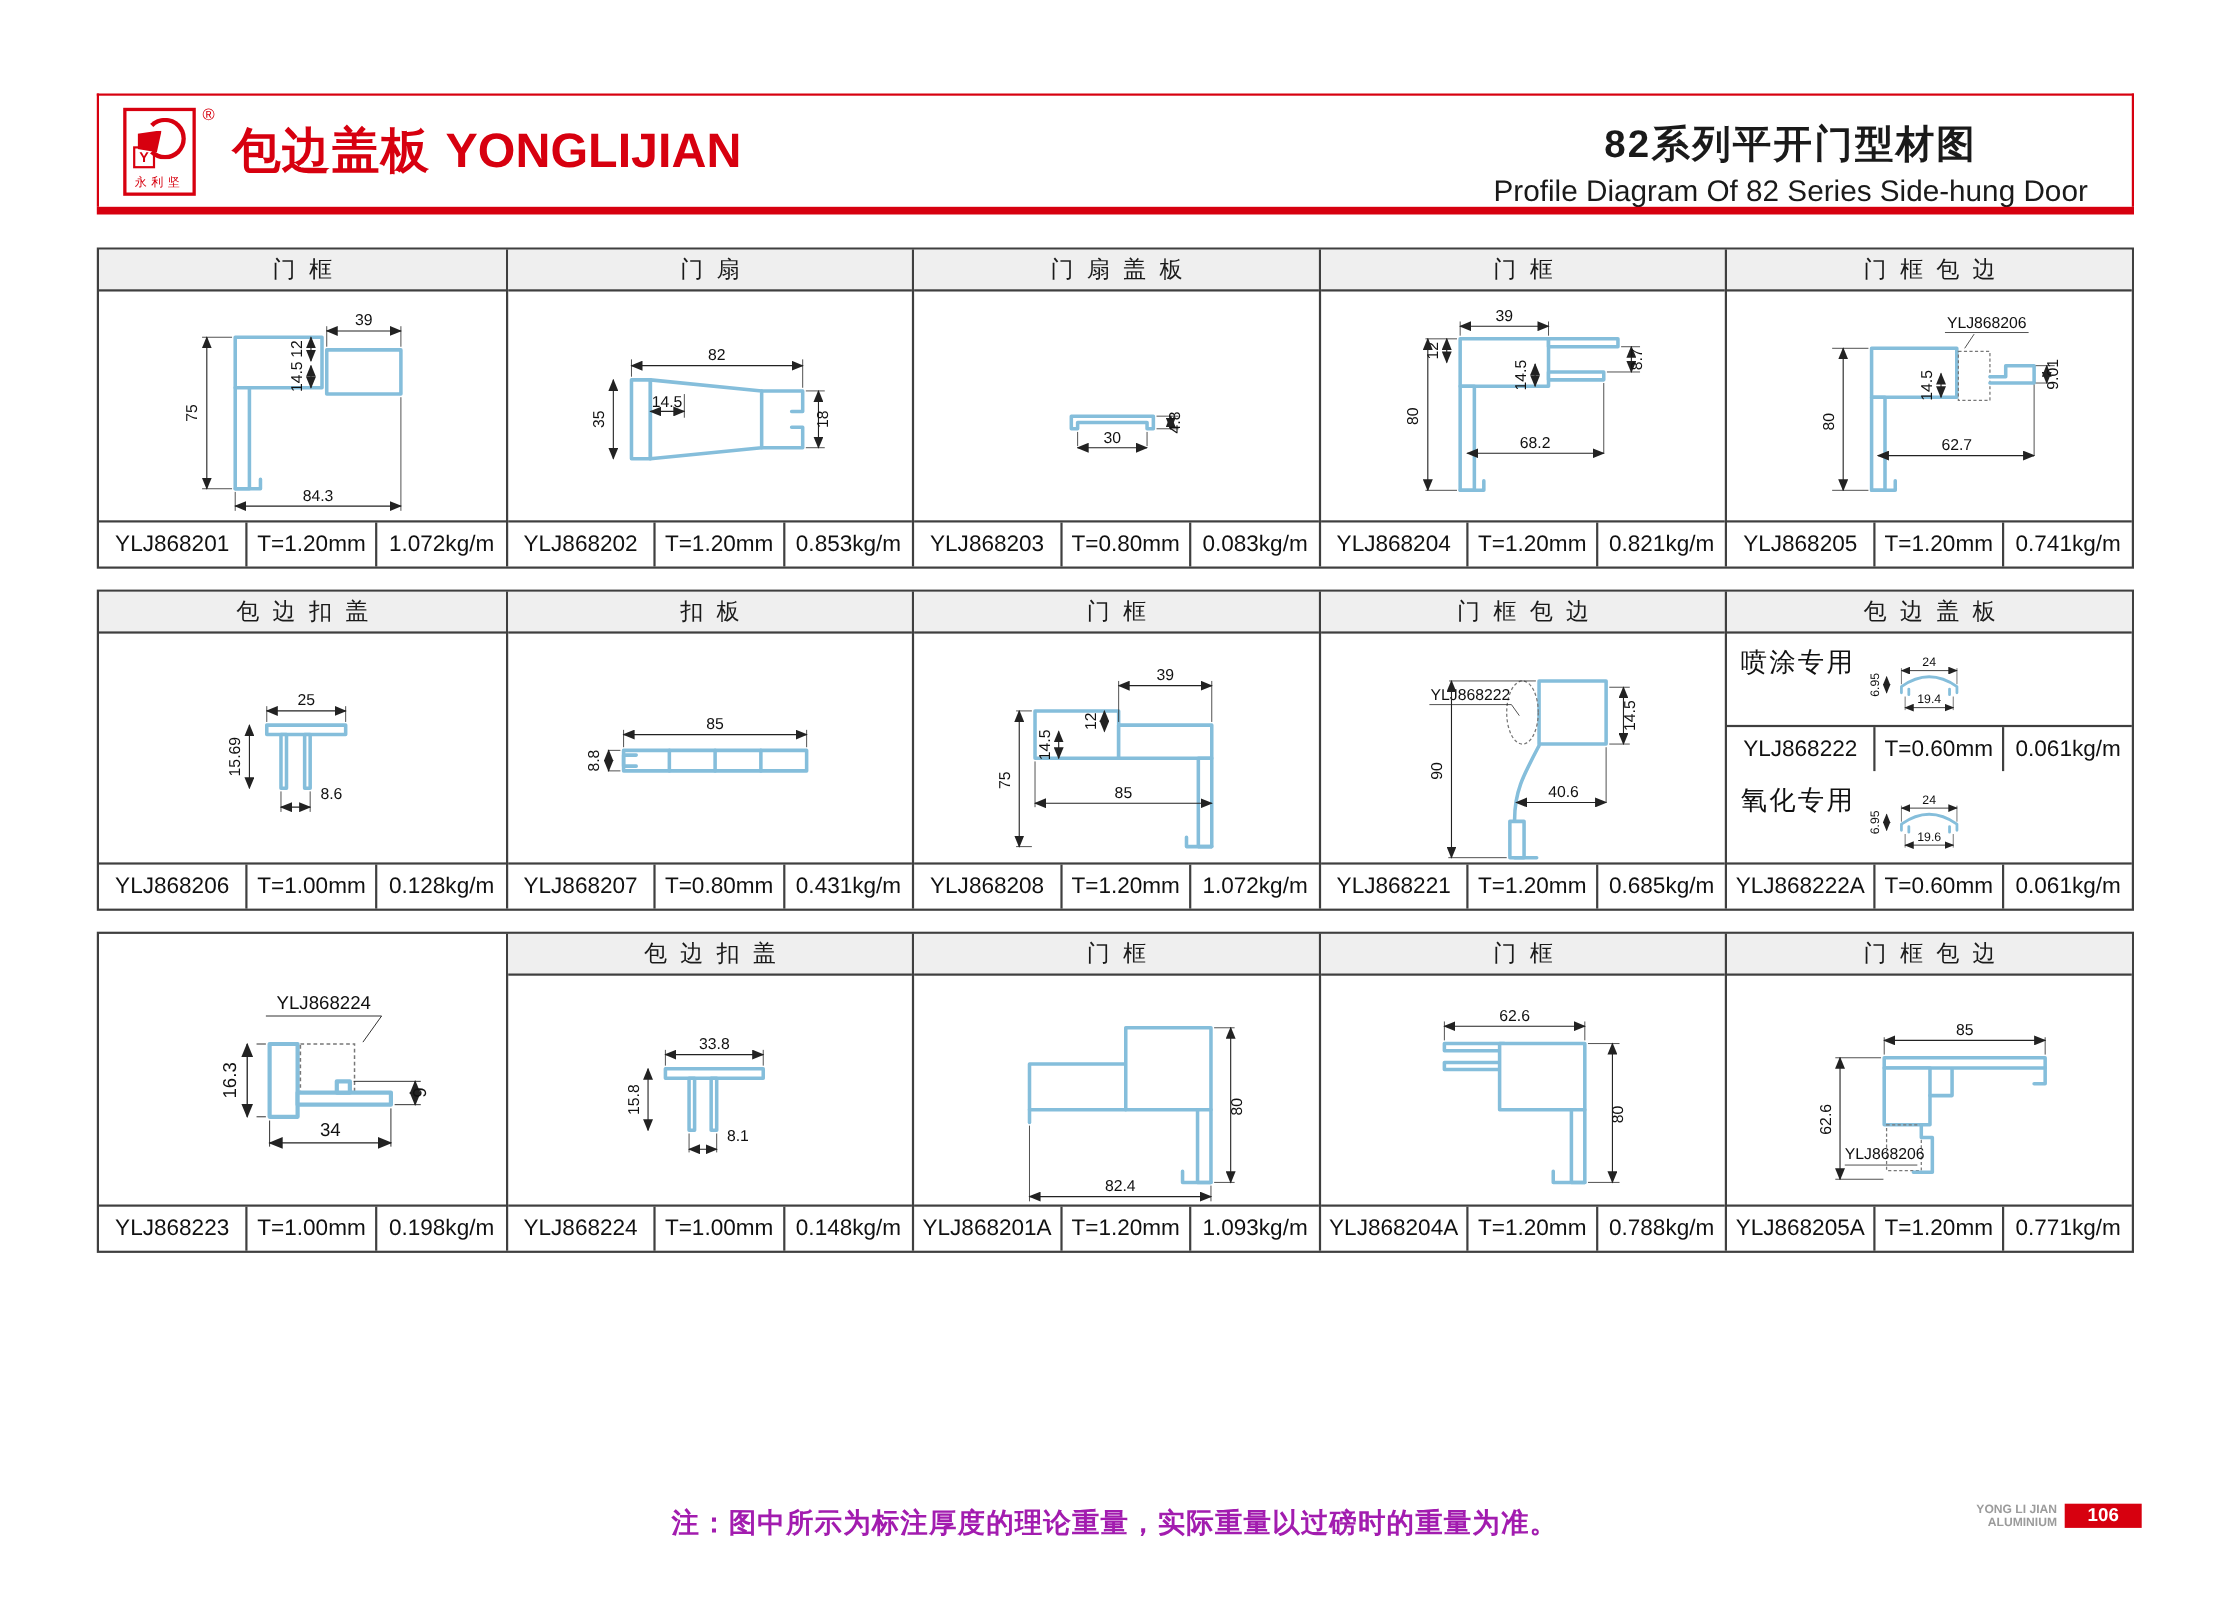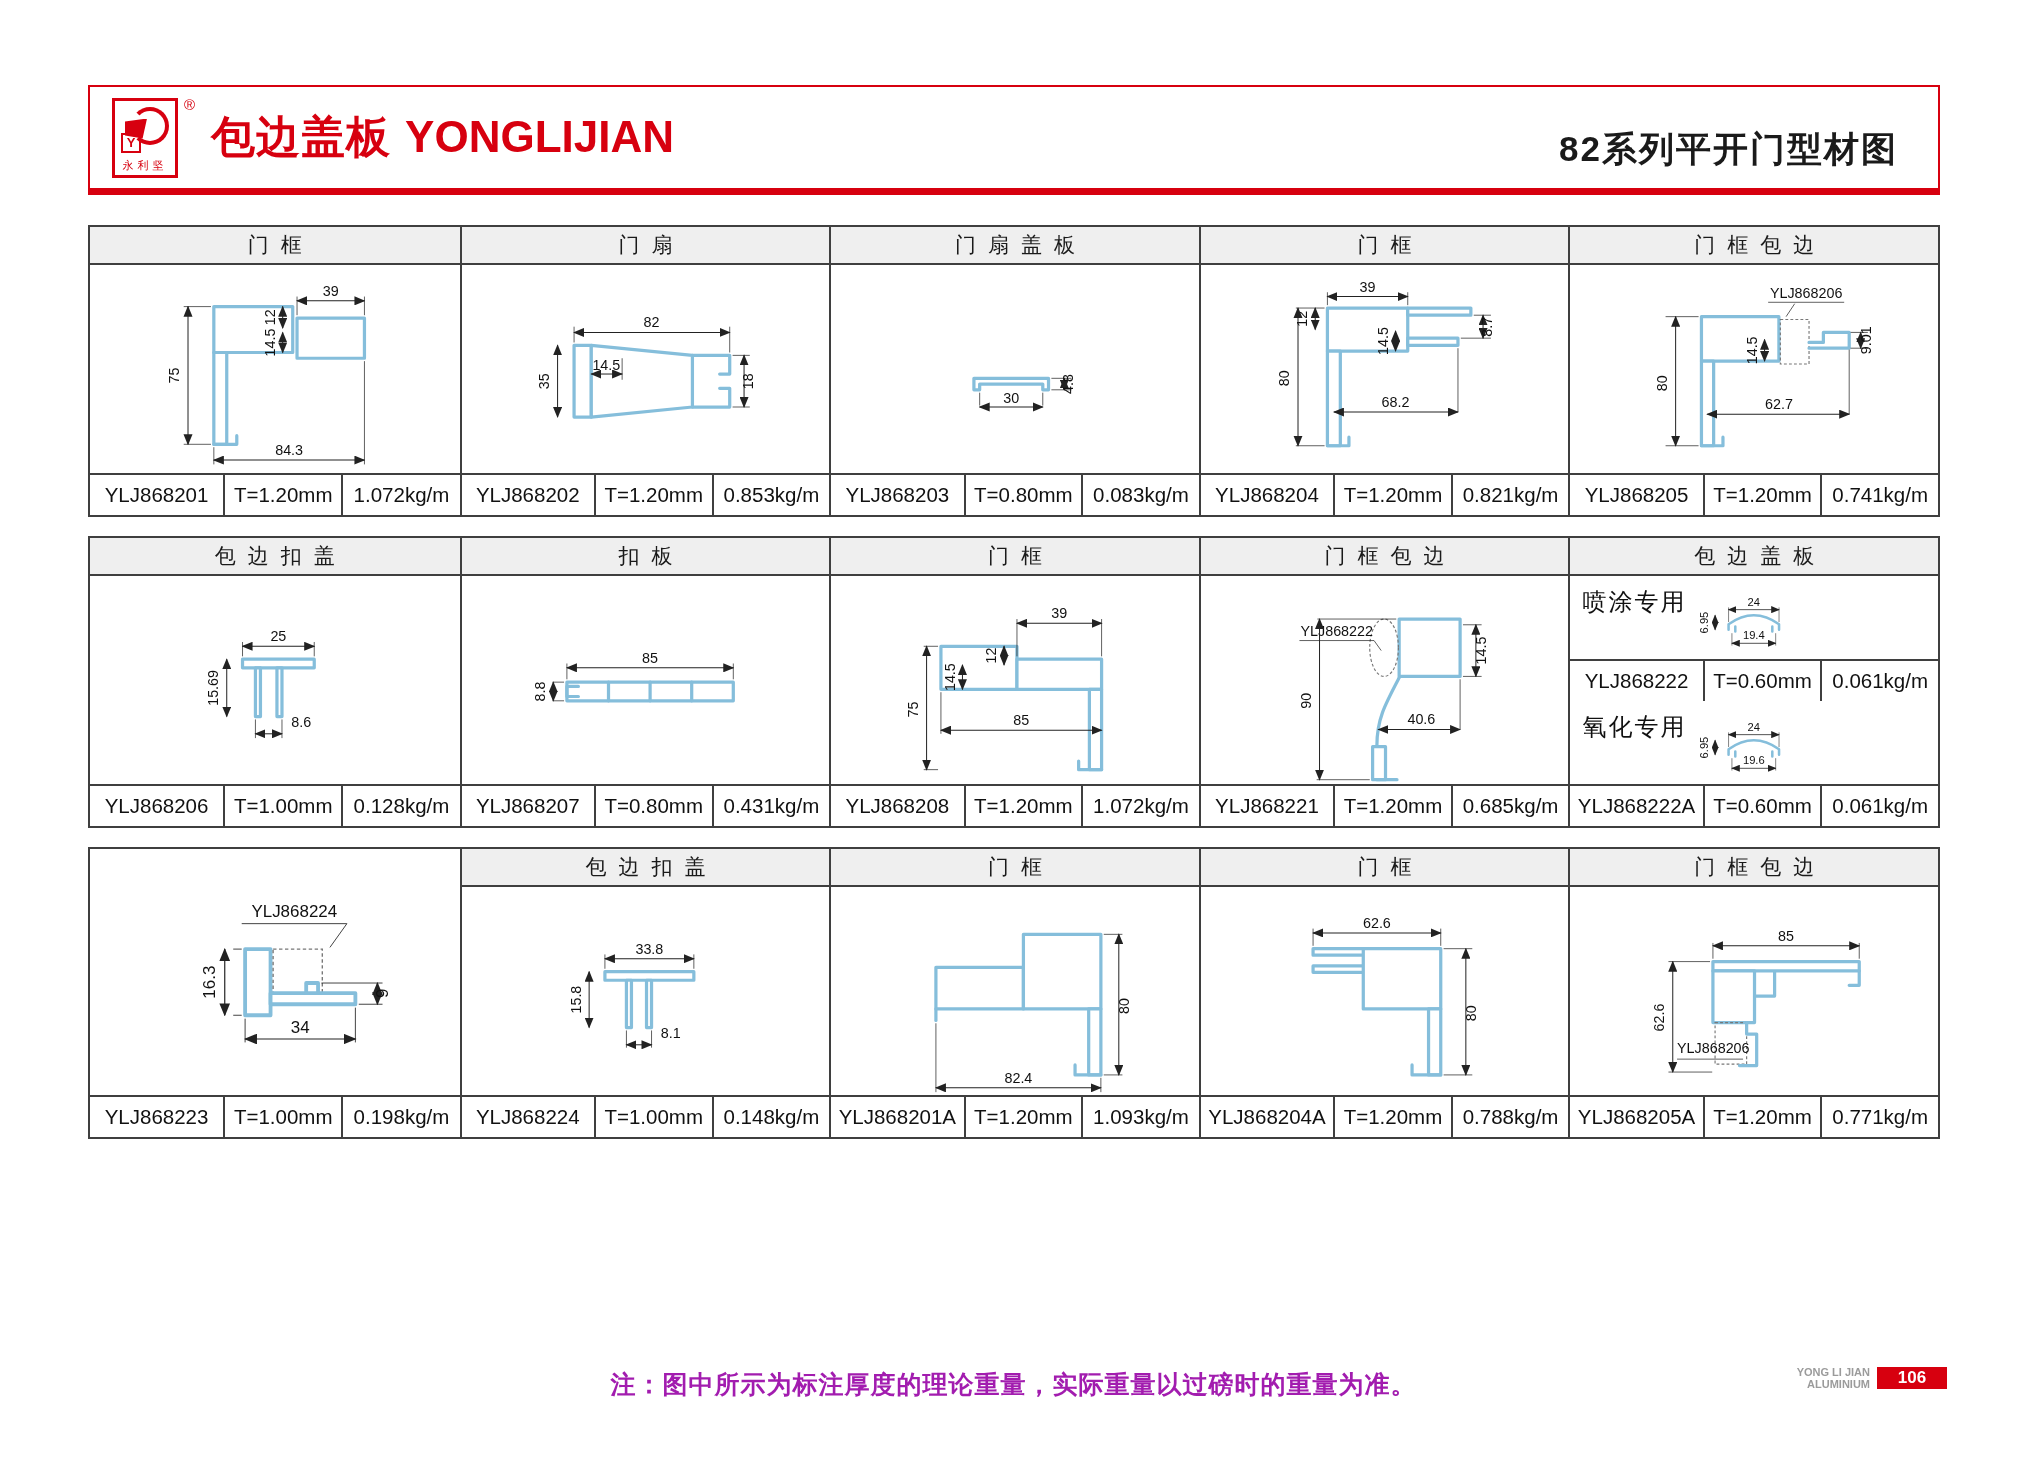--- a/index.html
+++ b/index.html
@@ -89,20 +89,21 @@
         <div class="logo-y">Y</div>
         <div class="logo-sub">永利坚</div>
       </div>
       <span class="reg">®</span>
       <div class="brand-text">
         <span>包边盖板</span><span class="en">YONGLIJIAN</span>
       </div>
     </div>
     <div class="titles">
       <div class="title-cn">82系列平开门型材图</div>
+      <div class="title-en">Profile Diagram Of 82 Series Side-hung Door</div>
     </div>
   </div>
   <div class="hdr-bar"></div>
 
   <div class="rows">
 
     <div class="rowgrid">
 
       <div class="cell">
         <div class="cell-hd">门框</div>

